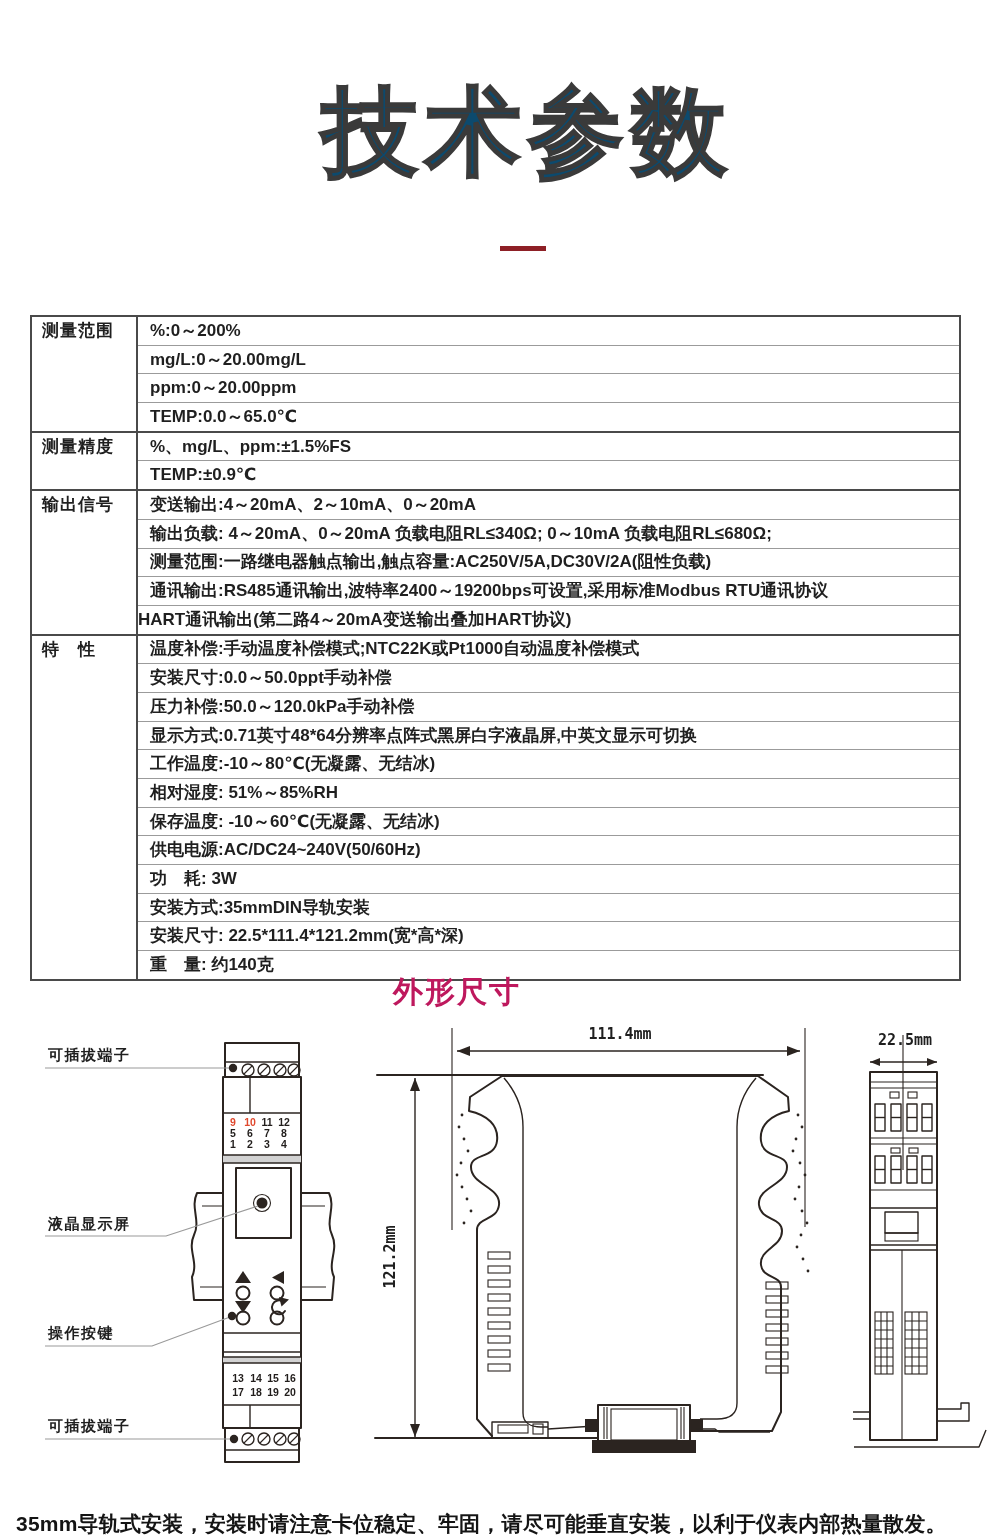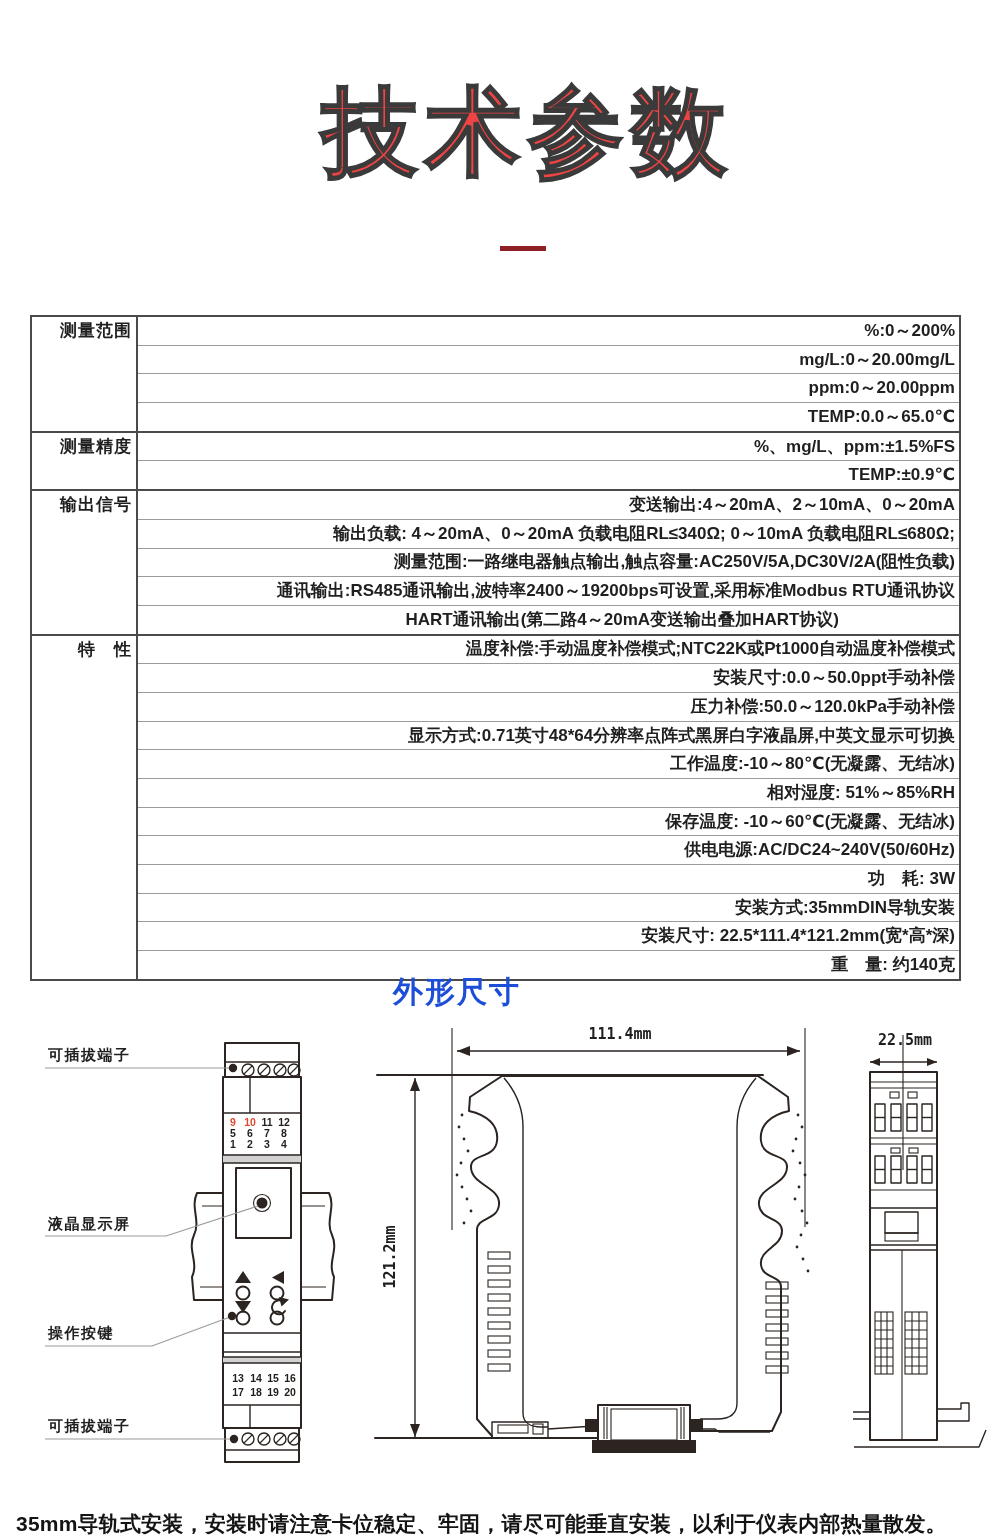--- a/index.html
+++ b/index.html
@@ -3,47 +3,47 @@
 <meta charset="utf-8">
 <style>
   html,body{margin:0;padding:0;}
   body{
     width:990px;height:1535px;position:relative;background:#ffffff;overflow:hidden;
     font-family:"Liberation Sans","DejaVu Sans",sans-serif;color:#222;
   }
   .abs{position:absolute;}
   
   .page-title{
-    left:322px;top:84px;font-size:96px;font-weight:900;color:#ef4444;
+    left:322px;top:84px;font-size:96px;font-weight:900;color:#0c4a6e;
     letter-spacing:7px;line-height:1;white-space:nowrap;
     -webkit-text-stroke:2px #3a3a3a;
   }
   .title-dash{left:500px;top:246px;width:46px;height:5px;background:#8e2026;}
   
   table.spec{
     position:absolute;left:30px;top:315px;width:931px;
     border-collapse:collapse;table-layout:fixed;
     border:2.5px solid #4a4a4a;
     font-size:17px;font-weight:700;color:#1f1f1f;
   }
   table.spec col.c1{width:106px;}
   table.spec th,table.spec td{
     height:27.7px;line-height:1.05;padding:0 4px 0 12px;
-    border-top:1.5px solid #9b9b9b;text-align:right;white-space:nowrap;overflow:hidden;
+    border-top:1.5px solid #9b9b9b;text-align:left;white-space:nowrap;overflow:hidden;
   }
   table.spec th{
     border-right:2px solid #4a4a4a;vertical-align:top;padding-top:5px;padding-left:10px;
     letter-spacing:1px;font-weight:700;
   }
   table.spec tr.grp th,table.spec tr.grp td{border-top:2.5px solid #4a4a4a;}
   table.spec tr.first th,table.spec tr.first td{border-top:none;}
-  table.spec td.ctr{text-align:right;padding-left:0;padding-right:120px;}
+  table.spec td.ctr{text-align:left;padding-left:0;padding-right:120px;}
   
   .dims-heading{
-    left:393px;top:972px;font-size:30px;font-weight:700;color:#1d4ed8;letter-spacing:2px;
+    left:393px;top:972px;font-size:30px;font-weight:700;color:#be185d;letter-spacing:2px;
   }
   svg.draw{position:absolute;}
   svg .s2{stroke:#2b2420;stroke-width:2;fill:none;stroke-linejoin:round;stroke-linecap:round;}
   svg .s15{stroke:#2b2420;stroke-width:1.4;fill:none;stroke-linejoin:round;}
   svg .s1{stroke:#2b2420;stroke-width:1.1;fill:none;}
   svg .fillk{fill:#2b2420;stroke:none;}
   svg .band{fill:#d2d2d2;stroke:none;}
   svg .leader{stroke:#9a9a9a;stroke-width:1.2;fill:none;}
   svg text{font-family:"Liberation Sans","DejaVu Sans",sans-serif;}
   svg text.callout{font-size:15px;font-weight:700;fill:#1f1f1f;letter-spacing:1.5px;}

